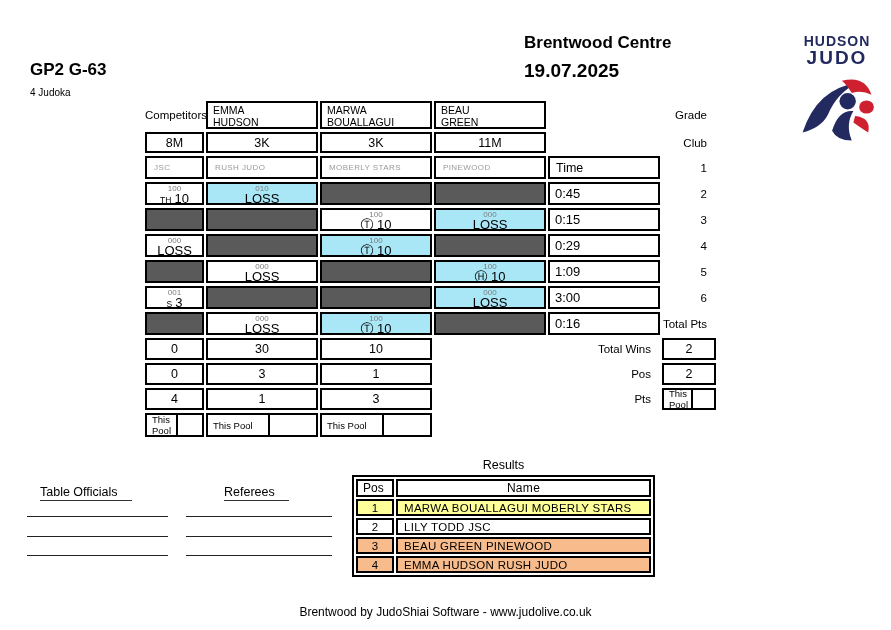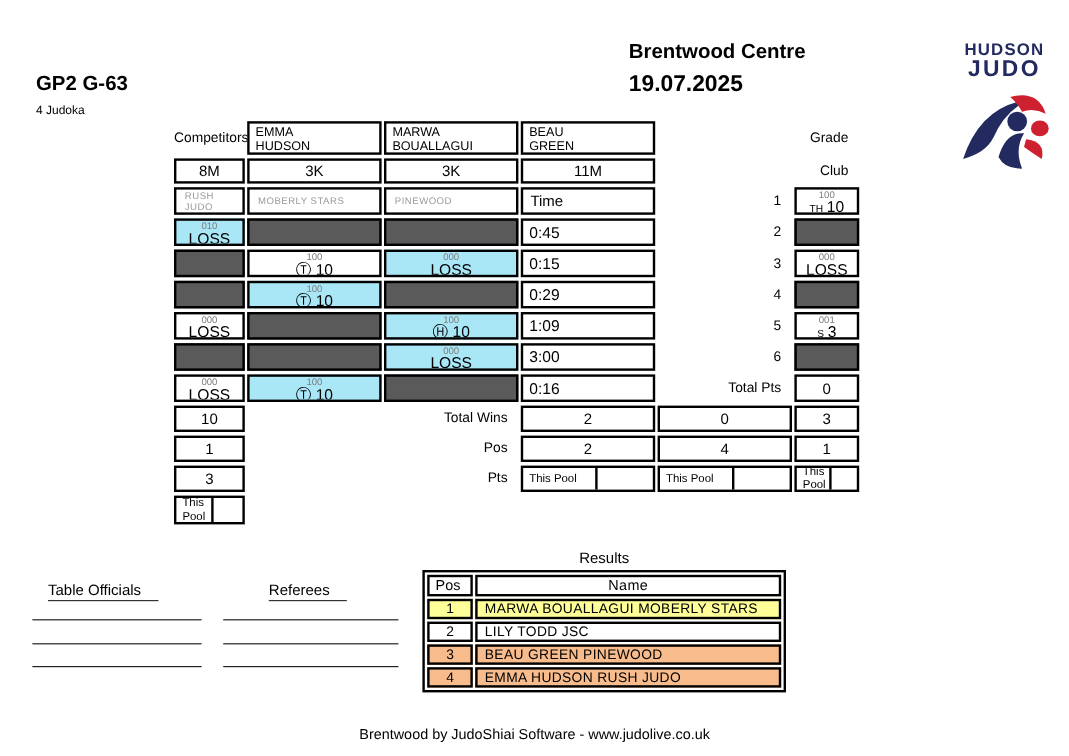--- a/index.html
+++ b/index.html
@@ -107,20 +107,21 @@
     <div class="nocell"></div>
 
     <div class="rlabel">Grade</div>
     <div class="box gradec">8M</div>
     <div class="box gradec">3K</div>
     <div class="box gradec">3K</div>
     <div class="box gradec">11M</div>
     <div class="nocell"></div>
 
     <div class="rlabel">Club</div>
+    <div class="box clubc">JSC</div>
     <div class="box clubc">RUSH JUDO</div>
     <div class="box clubc">MOBERLY STARS</div>
     <div class="box clubc">PINEWOOD</div>
     <div class="box timeh">Time</div>
 
     <div class="rlabel">1</div>
     <div class="box mcell" data-bg="white">
       <div class="mscore">100</div>
       <div class="mmain"><span class="mprefix">TH</span><span>10</span></div>
     </div>
@@ -228,20 +229,21 @@
       <div class="mmain"><span class="mprefix"></span><span>Ⓣ 10</span></div>
     </div>
     <div class="box mcell" data-bg="gray">
       <div class="mscore"></div>
       <div class="mmain"><span class="mprefix"></span><span></span></div>
     </div>
     <div class="box timec">0:16</div>
 
     <div class="rlabel">Total Pts</div>
     <div class="box totc">0</div>
+    <div class="box totc">30</div>
     <div class="box totc">10</div>
     <div class="nocell"></div>
 
     <div class="rlabel">Total Wins</div>
     <div class="box totc">2</div>
     <div class="box totc">0</div>
     <div class="box totc">3</div>
     <div class="box totc">1</div>
     <div class="nocell"></div>
 

